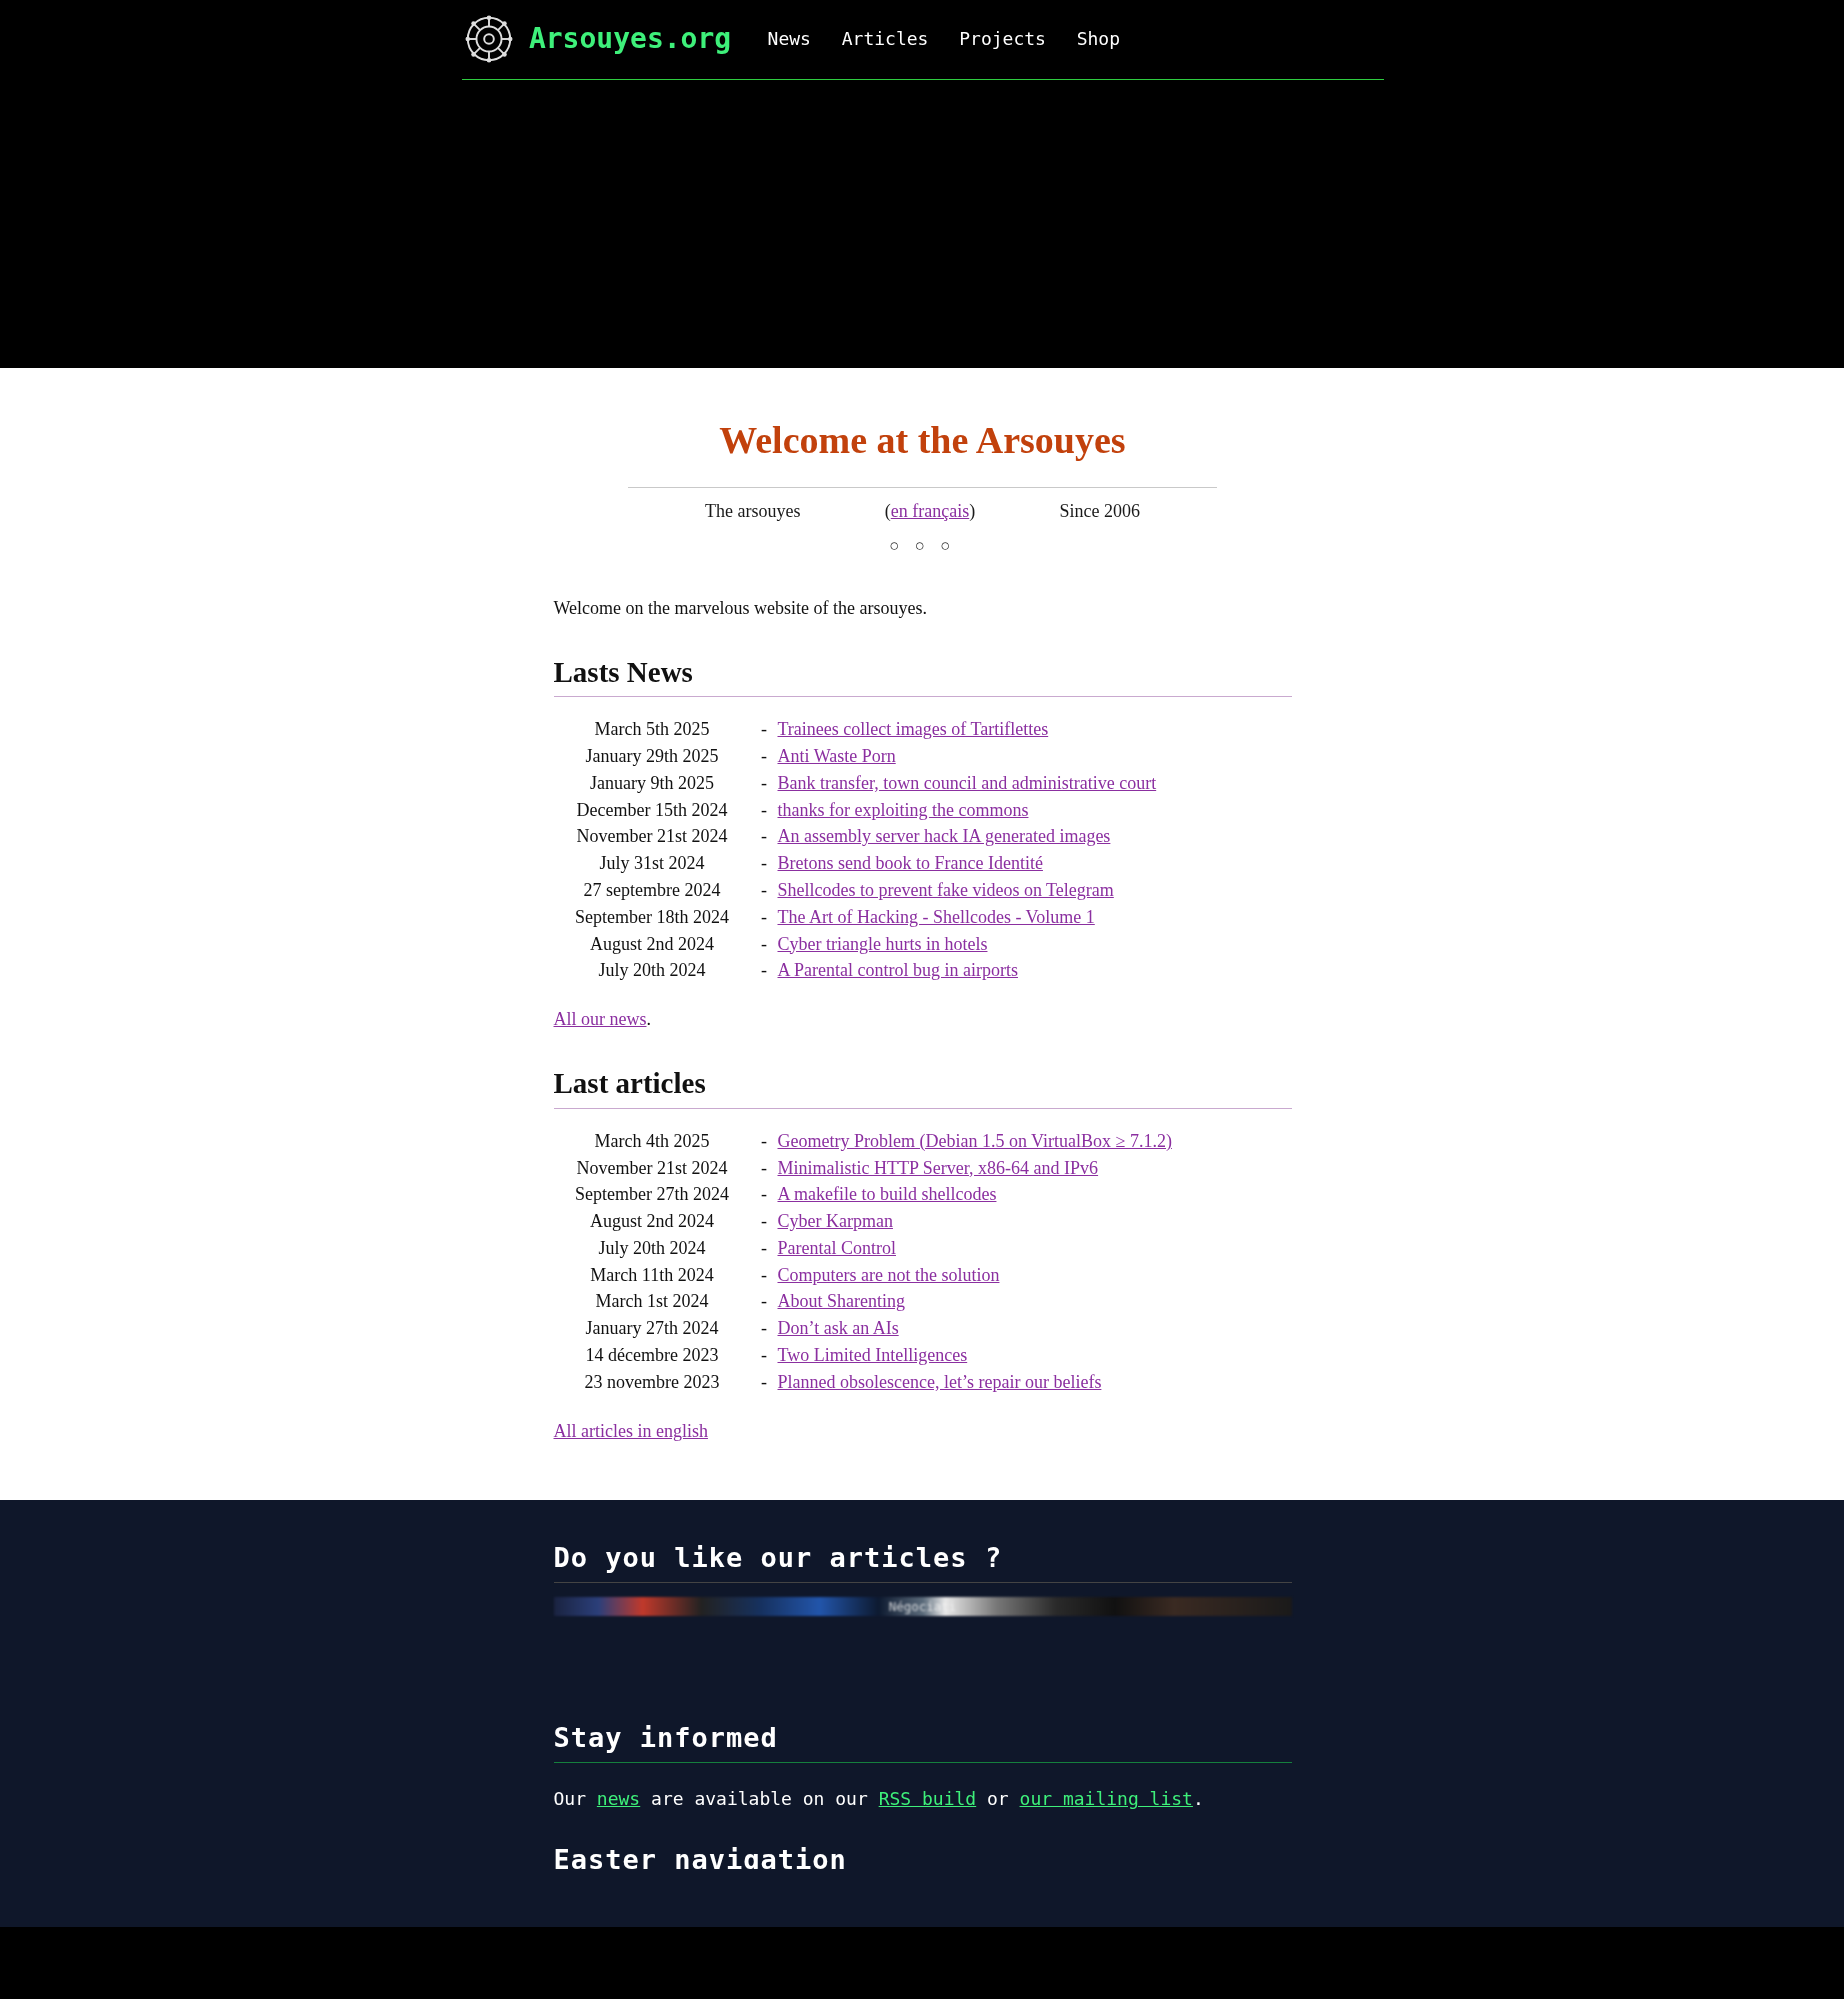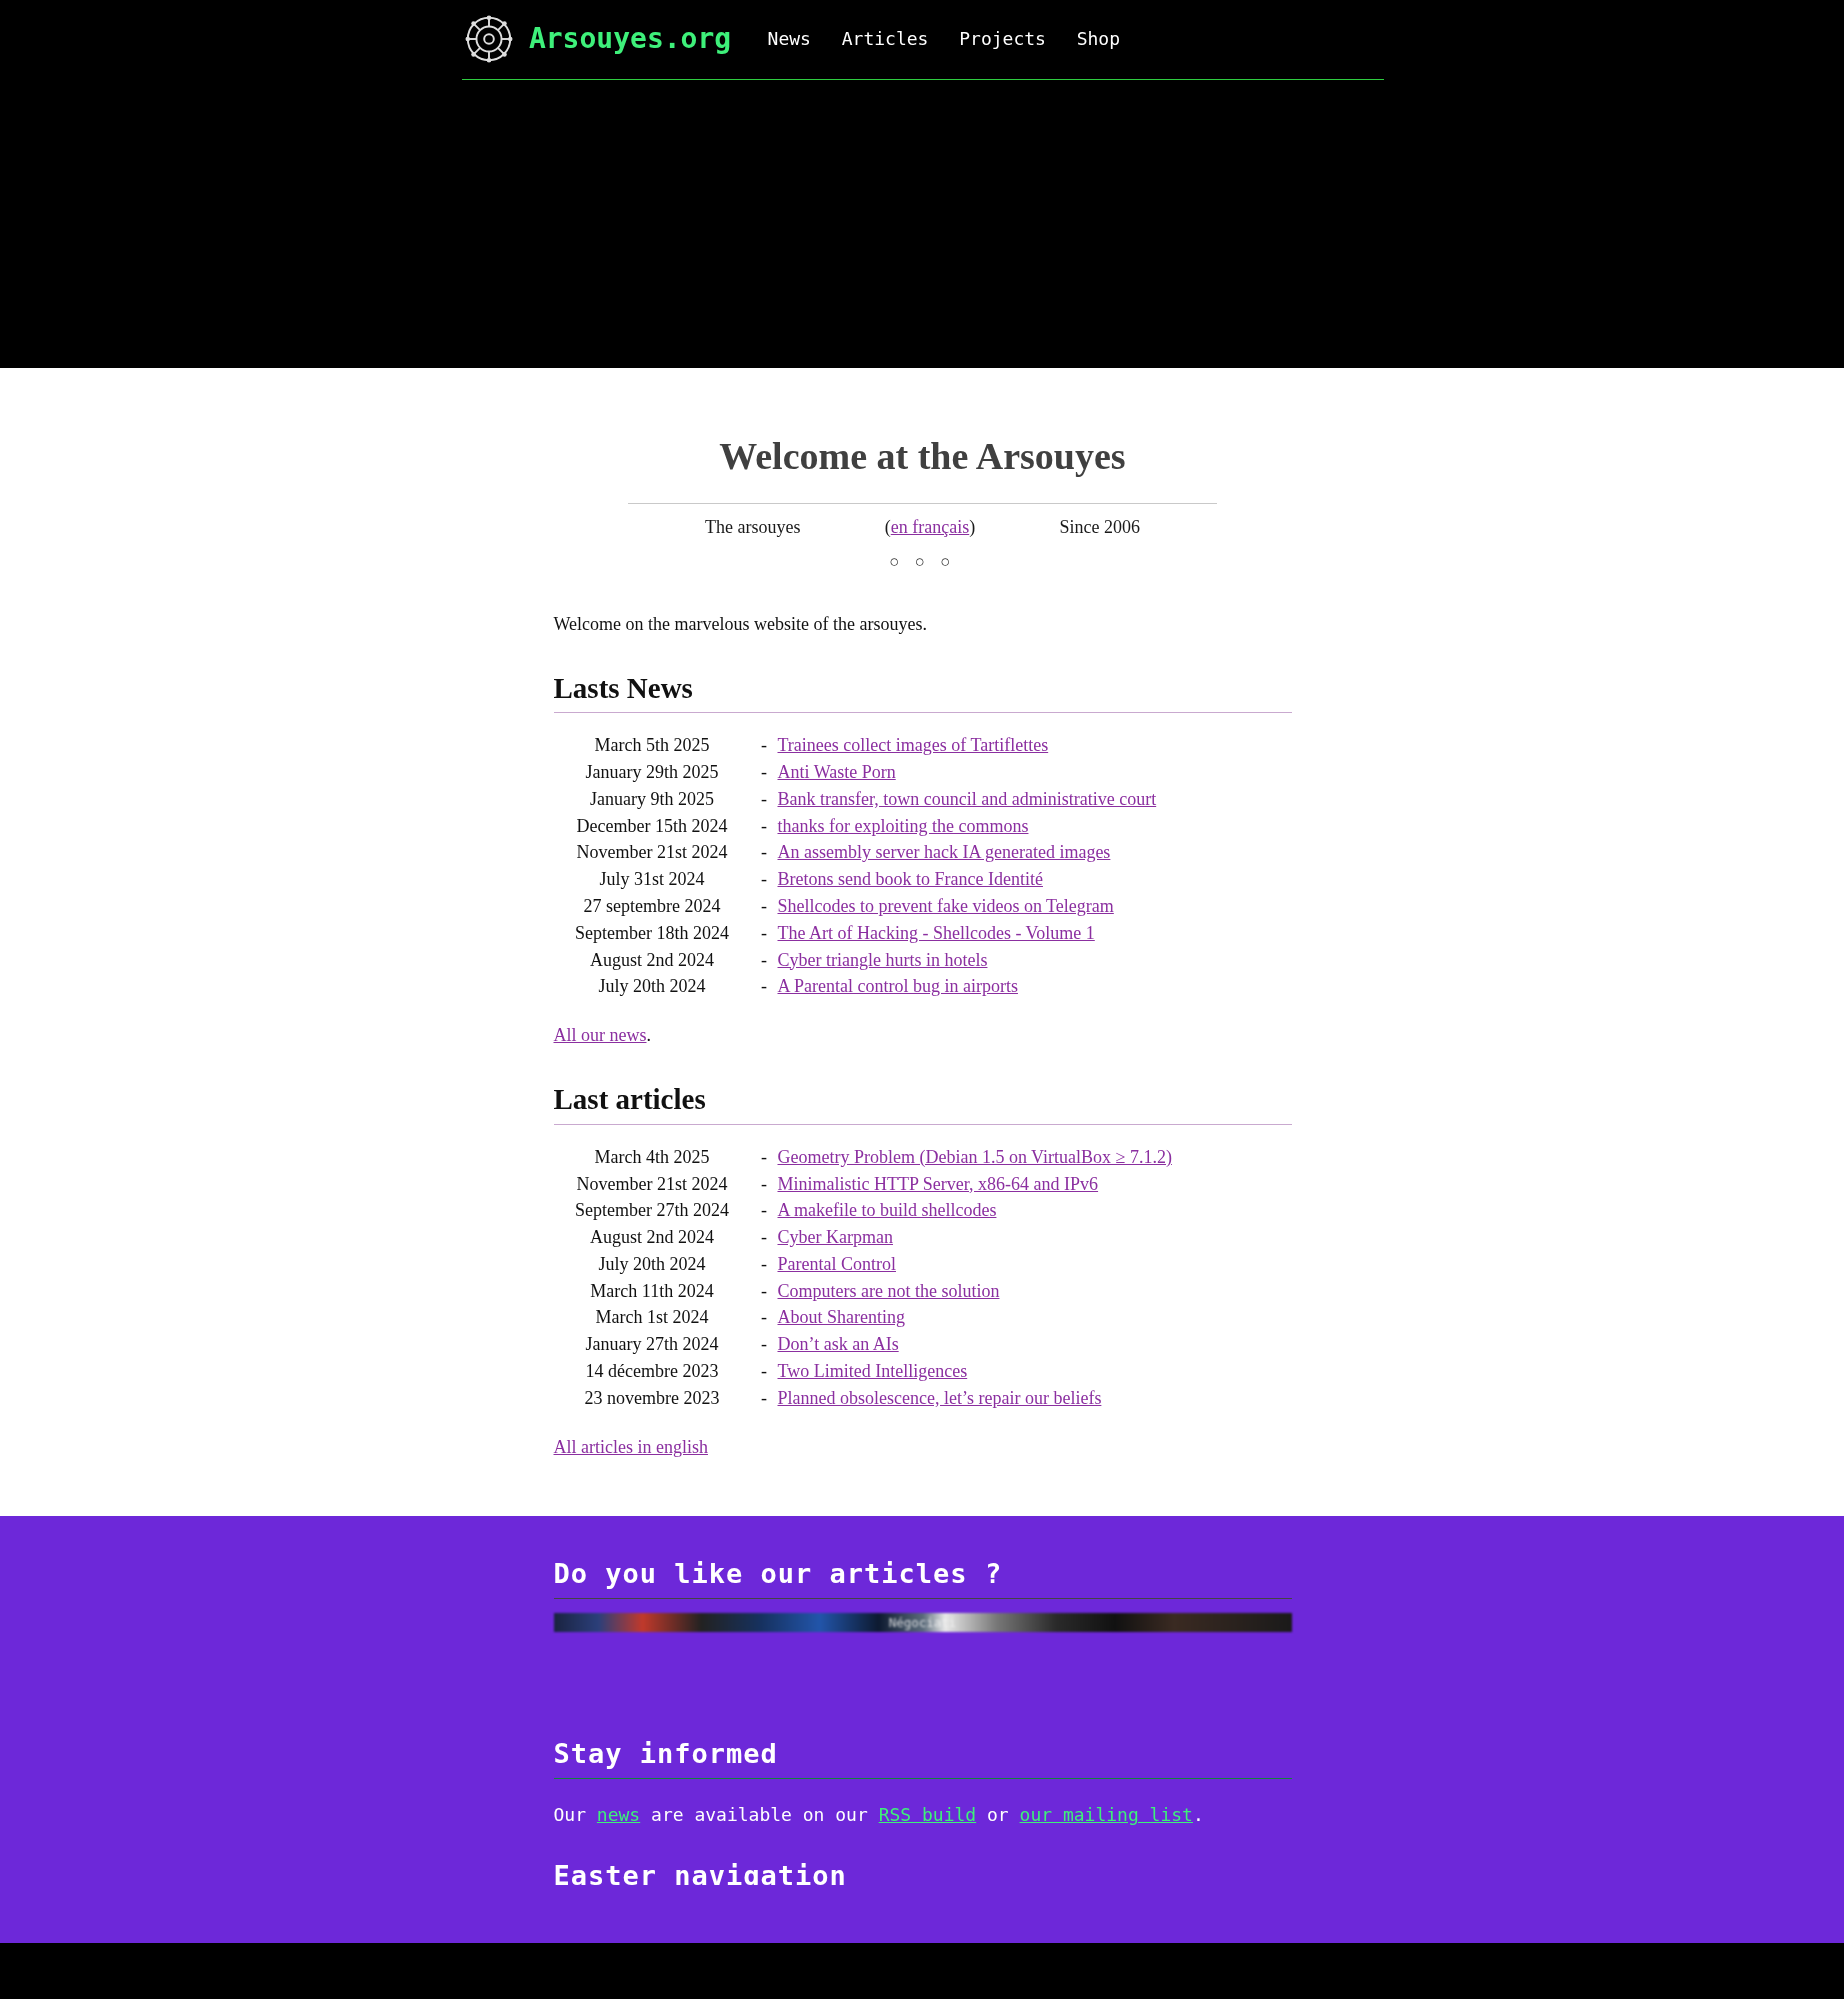--- a/index.html
+++ b/index.html
@@ -68,22 +68,22 @@
     padding: 0 0 58px 0;
   }
   .container {
     width: 738px;
     margin: 0 auto;
   }
   .page-title {
     text-align: center;
     font-size: 38px;
     font-weight: bold;
-    color: #404040;
-    padding-top: 66px;
+    color: #c2410c;
+    padding-top: 50px;
     margin: 0 0 25px 0;
     font-family: "Liberation Serif", serif;
   }
   .meta-row {
     display: flex;
     justify-content: space-between;
     align-items: center;
     border-top: 1px solid #c9c9c9;
     padding: 13.4px 77px 0 77px;
     font-size: 18px;
@@ -144,21 +144,21 @@
     font-size: 18px;
   }
   .all-link a {
     color: #8b2fa0;
     text-decoration: underline;
   }
   .all-link .period { color: #111; }
 
   
   .footer-wrap {
-    background: #6d28d9;
+    background: #0f172a;
     width: 100%;
     padding: 42px 0 58px 0;
     color: #fff;
   }
   .footer-title {
     font-family: "DejaVu Sans Mono", monospace;
     font-size: 27px;
     font-weight: bold;
     color: #ffffff;
     margin: 0;

